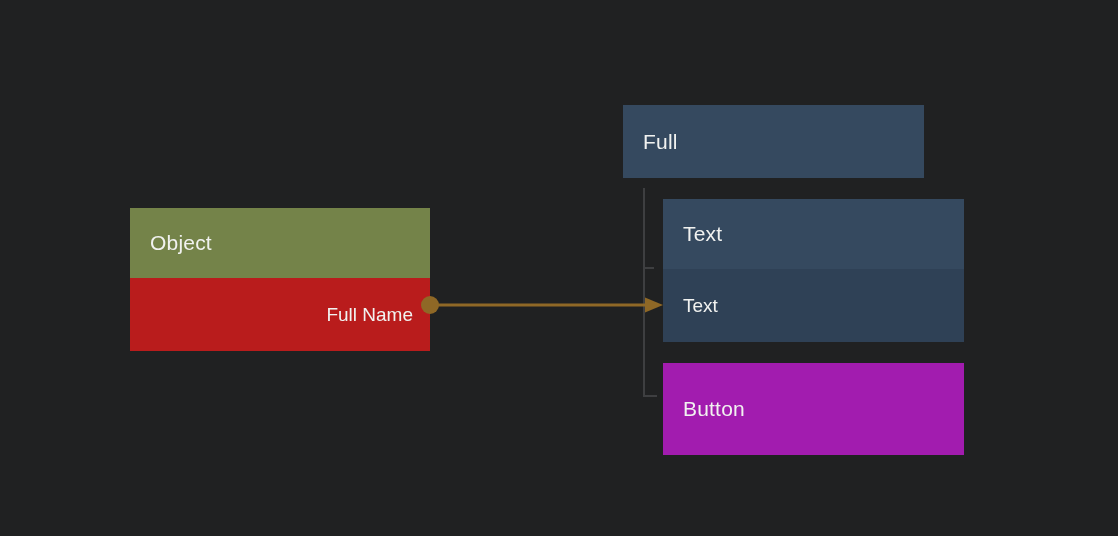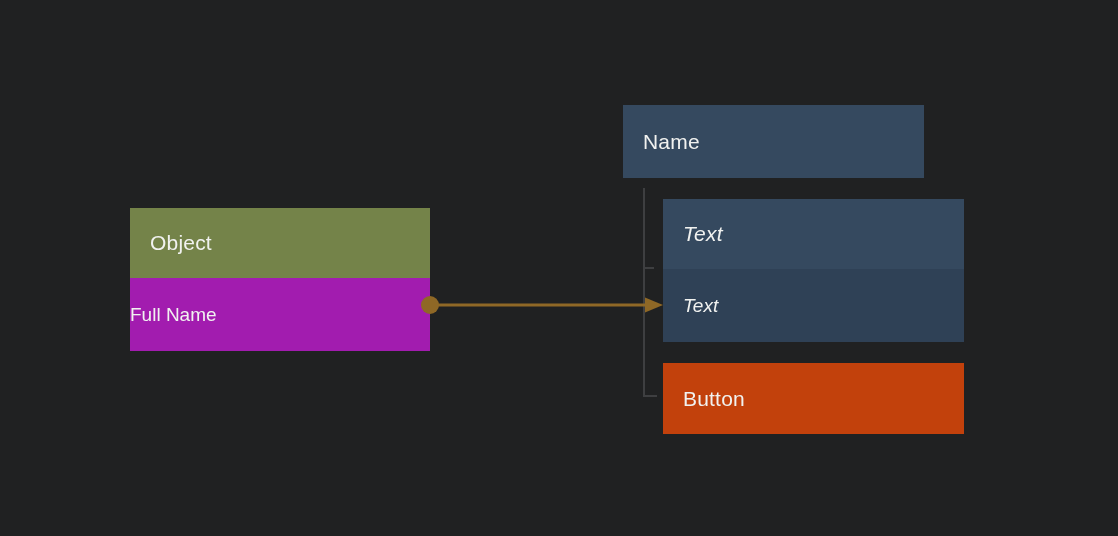--- a/index.html
+++ b/index.html
@@ -29,37 +29,38 @@
   .node-field {
     display: flex;
     align-items: center;
     font-size: 19px;
   }
   
   .object-node { left: 130px; top: 198px; width: 300px; }
   .object-node .node-header { height: 70px; background: #748349; margin-top: 10px; }
   .object-node .node-field {
     height: 73px;
-    background: #a21caf;
+    background: #b91c1c;
+    justify-content: flex-end;
     padding-right: 17px;
   }
   
   .group-node { left: 623px; top: 105px; width: 301px; }
   .group-node .node-header { height: 73px; background: #35495f; }
   
-  .text-node { left: 663px; top: 199px; width: 301px; font-style: italic; }
+  .text-node { left: 663px; top: 199px; width: 301px; }
   .text-node .node-header { height: 70px; background: #35495f; }
   .text-node .node-field {
     height: 73px;
     background: #2f4156;
     padding-left: 20px;
   }
   
   .button-node { left: 663px; top: 363px; width: 301px; }
-  .button-node .node-header { height: 71px; background: #c2410c; }
+  .button-node .node-header { height: 92px; background: #a21caf; }
   
   .tree-line { position: absolute; background: #3e3f41; }
   .tree-v    { left: 643px; top: 188px; width: 2px;  height: 209px; }
   .tree-tick { left: 643px; top: 267px; width: 11px; height: 2px; }
   .tree-elbow{ left: 643px; top: 395px; width: 14px; height: 2px; }
   
   .connector-svg {
     position: absolute;
     left: 0; top: 0;
     width: 1118px;
@@ -80,21 +81,21 @@
     <div class="node-header">
       <span>Object</span>
     </div>
     <div class="node-field">
       <span>Full Name</span>
     </div>
   </div>
 
   <div class="node group-node">
     <div class="node-header">
-      <span>Name</span>
+      <span>Full</span>
     </div>
   </div>
 
   <div class="node text-node">
     <div class="node-header">
       <span>Text</span>
     </div>
     <div class="node-field">
       <span>Text</span>
     </div>

